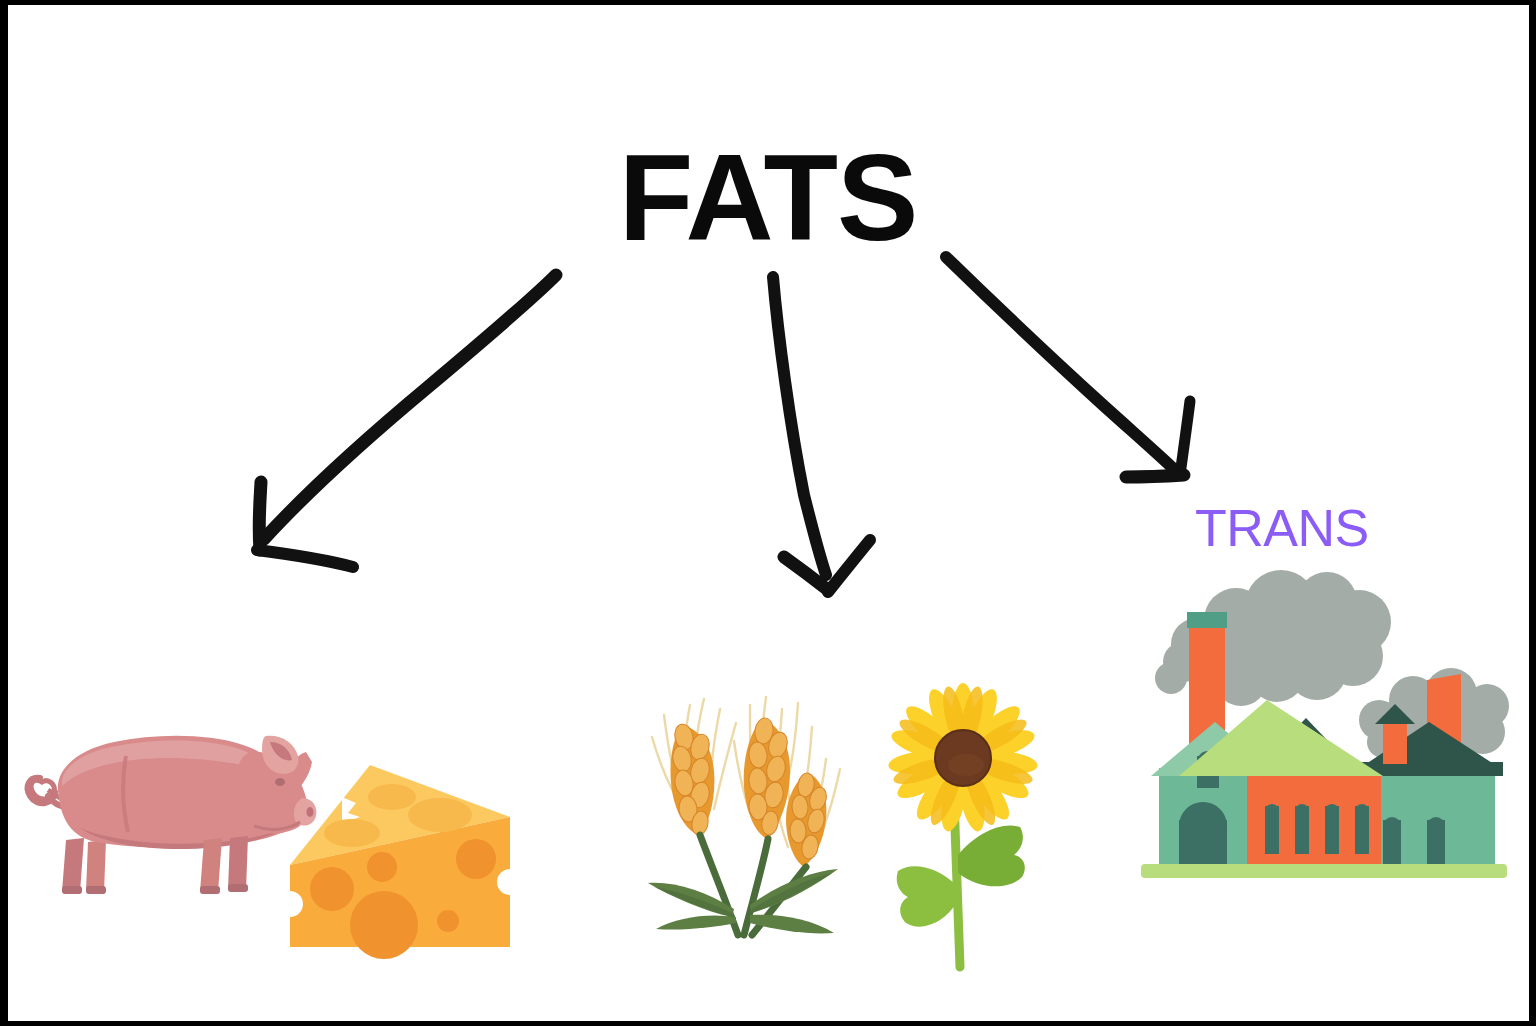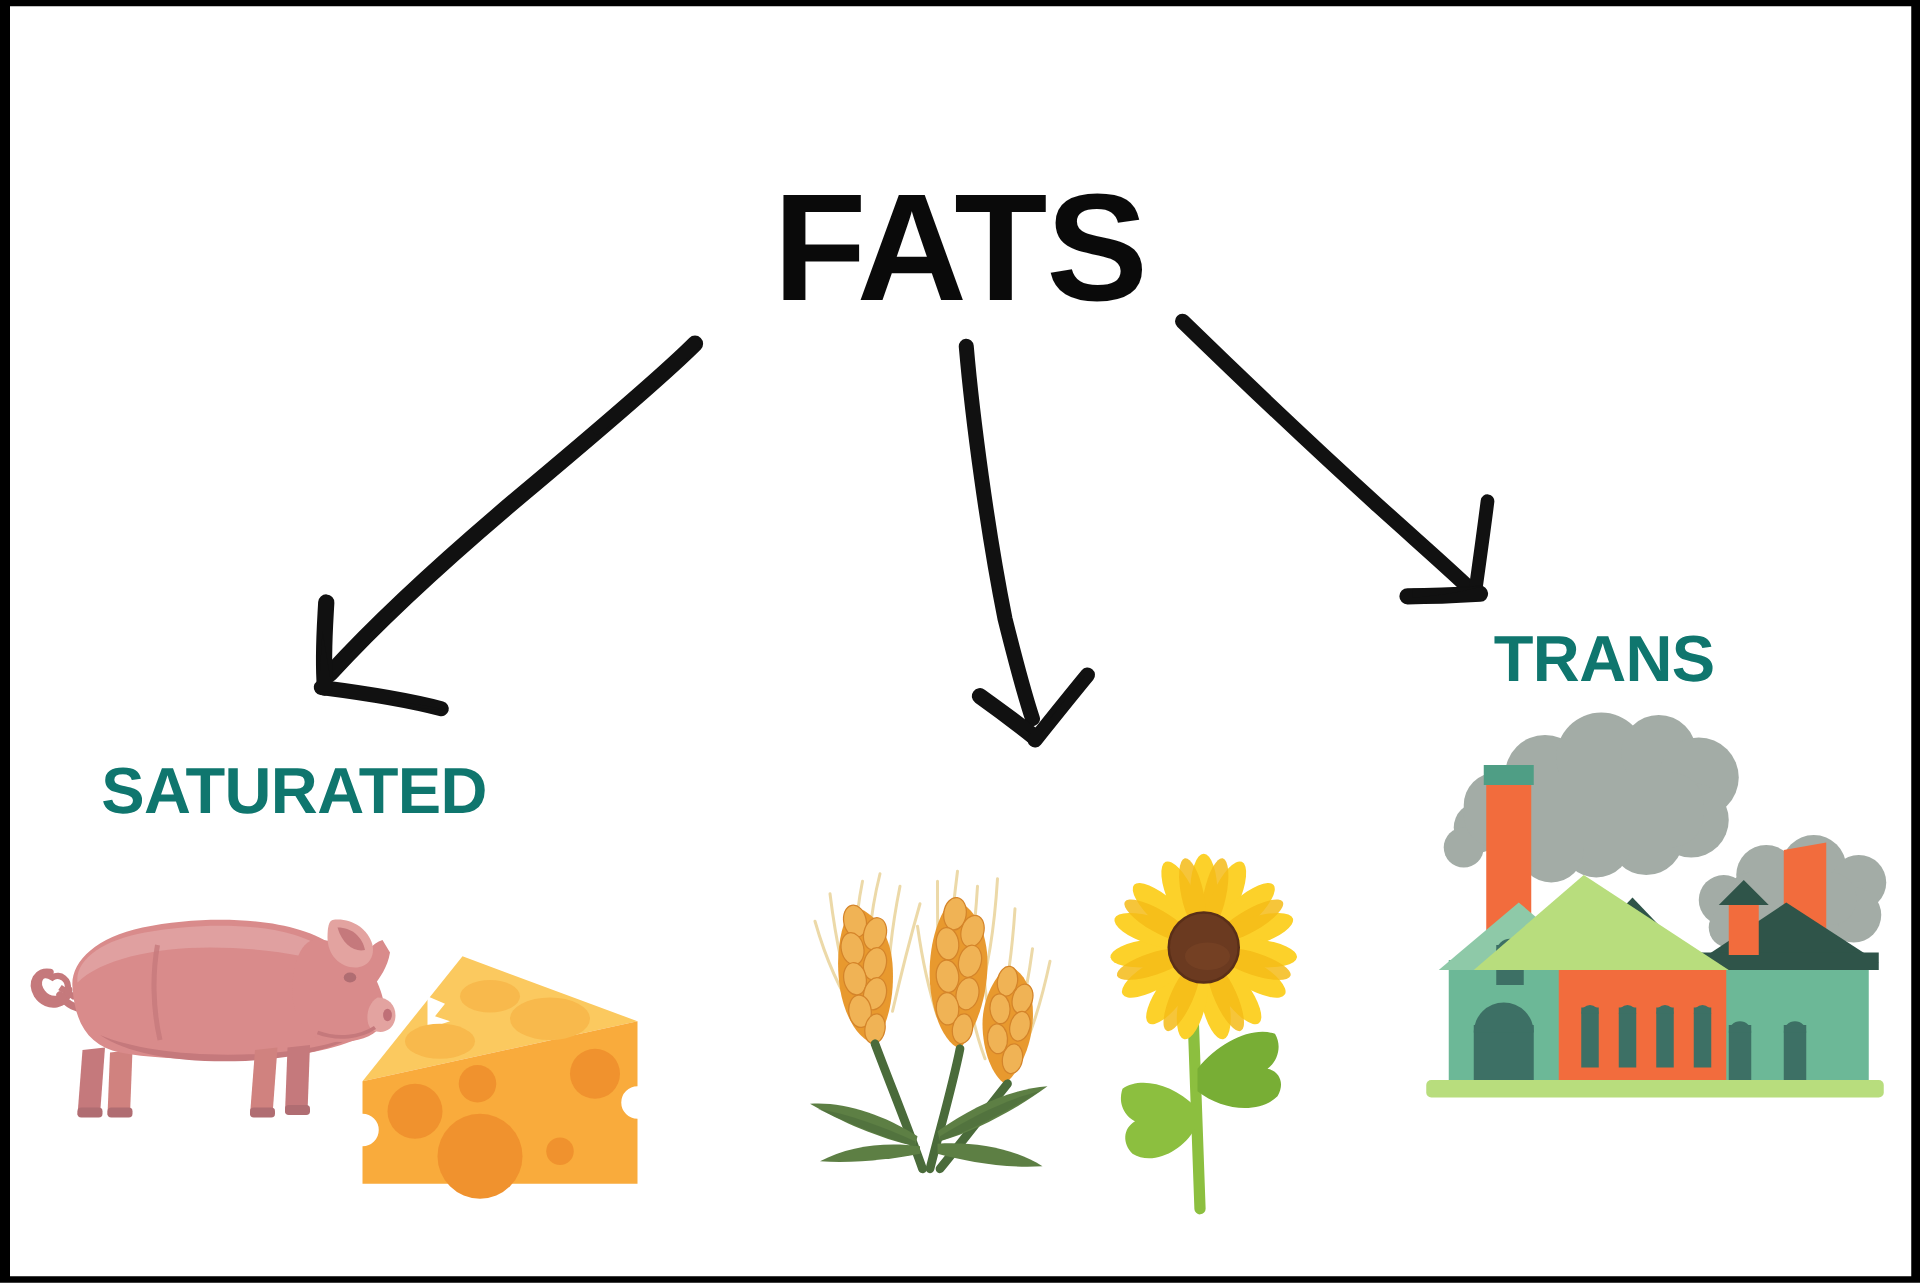--- a/index.html
+++ b/index.html
@@ -29,22 +29,22 @@
     text-align:center;
     font-size:122px;
     font-weight:900;
     letter-spacing:-1px;
     color:#0a0a0a;
     line-height:1;
     font-stretch:condensed;
     margin-top:36px;
   }
   .branch-label {
-    font-weight:700;
-    color:#0f766e;
+    font-weight:400;
+    color:#8b5cf6;
     line-height:1;
     white-space:nowrap;
     font-size:52px;
     letter-spacing:-0.5px;
     text-align:center;
   }
   #label-saturated   { left:73px;   top:602px; }
   #label-unsaturated { left:613px;  top:612px; }
   #label-trans       { left:1187px; top:497px; }
 
@@ -90,21 +90,20 @@
 
       <path d="M1182,396 C1179,420 1175,448 1172,470" fill="none" stroke="#111111" stroke-width="11" stroke-linecap="round"></path>
 
       <path d="M1118,472 C1140,472 1160,471 1176,470" fill="none" stroke="#111111" stroke-width="13" stroke-linecap="round"></path>
       <path d="M1122,466 C1145,466 1162,465 1178,464 C1160,469 1140,472 1122,473 Z" fill="#111111"></path>
     </g>
   </svg>
 
   <div class="abs" id="title">FATS</div>
 
-  <div class="abs branch-label" id="label-saturated">SATURATED</div>
 
 
   <div class="abs branch-label" id="label-trans">TRANS</div>
 
   <div class="art" style="left:10px; top:715px; width:300px; height:185px;">
     <svg width="300" height="185" viewBox="0 0 300 185" xmlns="http://www.w3.org/2000/svg">
 
       <path d="M24,62 C14,56 10,66 16,74 C22,82 34,80 36,72 C38,64 30,58 24,62 Z
                M30,70 L42,78" fill="none" stroke="#c5797c" stroke-width="5"></path>
       <path d="M22,58 C12,56 6,66 12,76 C20,88 36,84 37,72" fill="none" stroke="#c5797c" stroke-width="6" stroke-linecap="round"></path>

